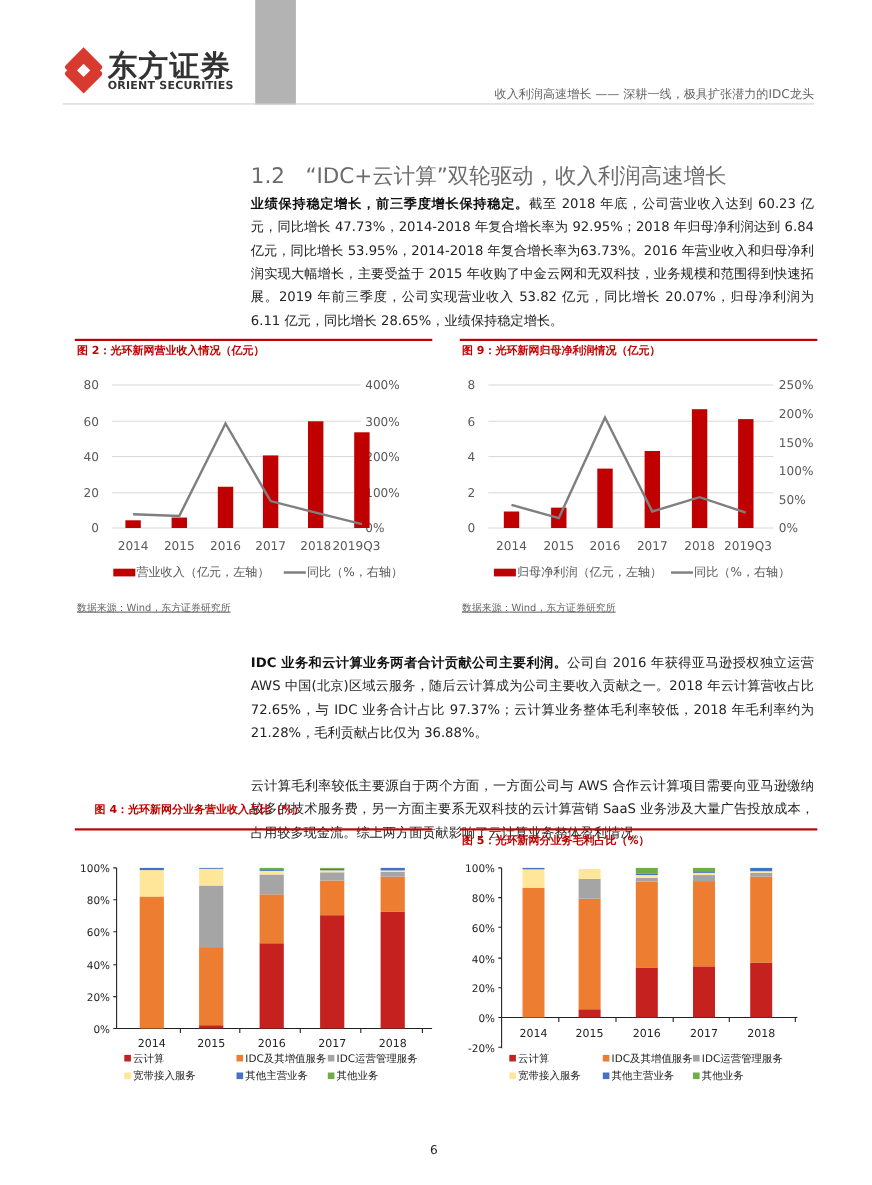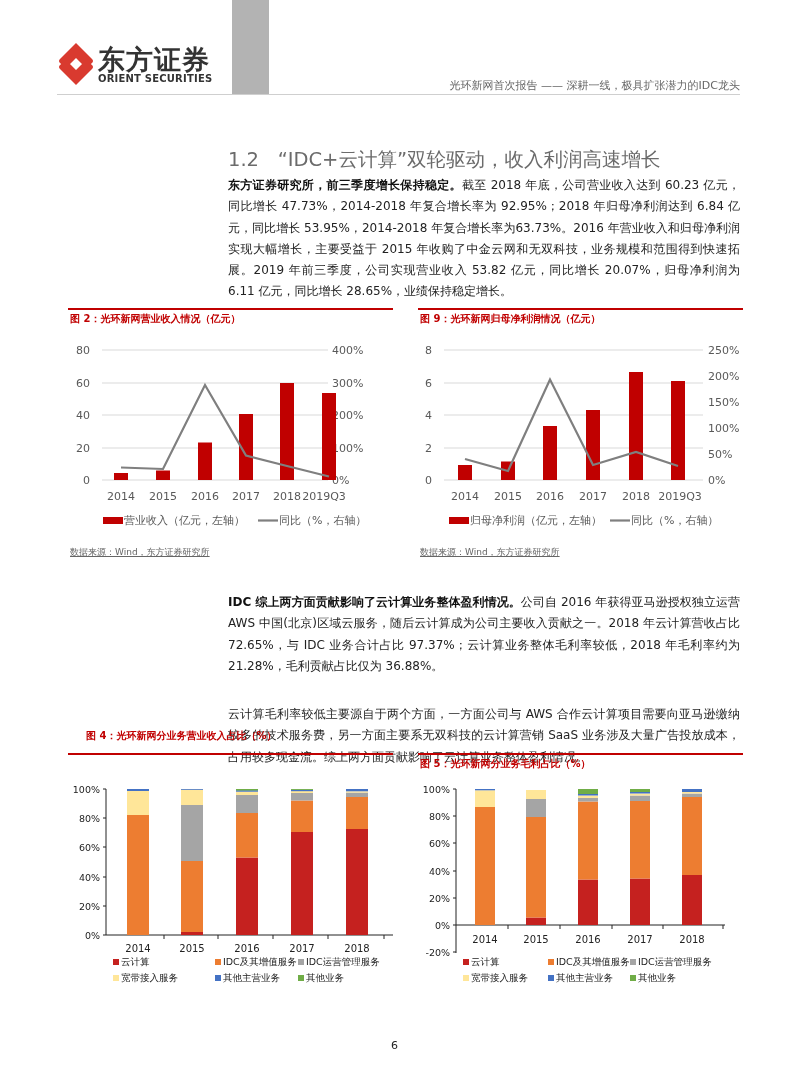--- a/index.html
+++ b/index.html
@@ -25,29 +25,29 @@
 
 <div class="abs graybar"></div>
 <div class="abs hline"></div>
 
 <svg class="abs" style="left:56px;top:41px;" width="40" height="46" viewBox="0 0 40 46">
   <path d="M20 2 L36 18 Q38 20 36 22 L30 27 L20 17 L10 27 L4 22 Q2 20 4 18 Z" fill="#d93a2f"></path>
   <path d="M20 44 L36 28 Q38 26 36 24 L30 19 L20 29 L10 19 L4 24 Q2 26 4 28 Z" fill="#d93a2f"></path>
 </svg>
 <div class="abs logo-zh">东方证券</div>
 <div class="abs logo-en">ORIENT SECURITIES</div>
-<div class="abs runhead">光环新网首次报告 —— 深耕一线，极具扩张潜力的IDC龙头</div>
+<div class="abs runhead">收入利润高速增长 —— 深耕一线，极具扩张潜力的IDC龙头</div>
 
 <div class="abs section-title">
   <span>1.2</span>&nbsp;&nbsp;
   <span>“IDC+云计算”双轮驱动，收入利润高速增长</span>
 </div>
 
 <div class="abs para" style="top:175px;">
-  <b>东方证券研究所，前三季度增长保持稳定。</b><span>截至 2018 年底，公司营业收入达到 60.23 亿元，同比增长 47.73%，2014-2018 年复合增长率为 92.95%；2018 年归母净利润达到 6.84 亿元，同比增长 53.95%，2014-2018 年复合增长率为63.73%。2016 年营业收入和归母净利润实现大幅增长，主要受益于 2015 年收购了中金云网和无双科技，业务规模和范围得到快速拓展。2019 年前三季度，公司实现营业收入 53.82 亿元，同比增长 20.07%，归母净利润为 6.11 亿元，同比增长 28.65%，业绩保持稳定增长。</span>
+  <b>业绩保持稳定增长，前三季度增长保持稳定。</b><span>截至 2018 年底，公司营业收入达到 60.23 亿元，同比增长 47.73%，2014-2018 年复合增长率为 92.95%；2018 年归母净利润达到 6.84 亿元，同比增长 53.95%，2014-2018 年复合增长率为63.73%。2016 年营业收入和归母净利润实现大幅增长，主要受益于 2015 年收购了中金云网和无双科技，业务规模和范围得到快速拓展。2019 年前三季度，公司实现营业收入 53.82 亿元，同比增长 20.07%，归母净利润为 6.11 亿元，同比增长 28.65%，业绩保持稳定增长。</span>
 </div>
 
 <div class="abs fig-rule" style="left:68px;top:308px;width:325px;"></div>
 <div class="abs fig-title" style="left:70px;top:312px;">图 2：光环新网营业收入情况（亿元）</div>
 <svg class="abs" style="left:68px;top:335px;" width="325" height="195">
   <g font-size="11" fill="#595959">
     <text x="22" y="19" text-anchor="end">80</text>
     <text x="22" y="52" text-anchor="end">60</text>
     <text x="22" y="84" text-anchor="end">40</text>
     <text x="22" y="117" text-anchor="end">20</text>
@@ -130,21 +130,21 @@
     <text x="262" y="165">2019Q3</text>
   </g>
   <rect x="31" y="182" width="20" height="7" fill="#c00000"></rect>
   <text x="52" y="189" font-size="11" fill="#595959">归母净利润（亿元，左轴）</text>
   <line x1="192" y1="185.5" x2="212" y2="185.5" stroke="#7f7f7f" stroke-width="2.2"></line>
   <text x="213" y="189" font-size="11" fill="#595959">同比（%，右轴）</text>
 </svg>
 <div class="abs src" style="left:420px;top:546px;">数据来源：Wind，东方证券研究所</div>
 
 <div class="abs para" style="top:592px;">
-  <b>IDC 综上两方面贡献影响了云计算业务整体盈利情况。</b><span>公司自 2016 年获得亚马逊授权独立运营 AWS 中国(北京)区域云服务，随后云计算成为公司主要收入贡献之一。2018 年云计算营收占比 72.65%，与 IDC 业务合计占比 97.37%；云计算业务整体毛利率较低，2018 年毛利率约为 21.28%，毛利贡献占比仅为 36.88%。</span>
+  <b>IDC 业务和云计算业务两者合计贡献公司主要利润。</b><span>公司自 2016 年获得亚马逊授权独立运营 AWS 中国(北京)区域云服务，随后云计算成为公司主要收入贡献之一。2018 年云计算营收占比 72.65%，与 IDC 业务合计占比 97.37%；云计算业务整体毛利率较低，2018 年毛利率约为 21.28%，毛利贡献占比仅为 36.88%。</span>
 </div>
 <div class="abs para" style="top:683px;margin-top:21px;">
   <span>云计算毛利率较低主要源自于两个方面，一方面公司与 AWS 合作云计算项目需要向亚马逊缴纳较多的技术服务费，另一方面主要系无双科技的云计算营销 SaaS 业务涉及大量广告投放成本，占用较多现金流。综上两方面贡献影响了云计算业务整体盈利情况。</span>
 </div>
 
 <div class="abs fig-rule" style="left:68px;top:753px;width:325px;"></div>
 <div class="abs fig-title" style="left:70px;top:729px;padding-left:16px;">图 4：光环新网分业务营业收入占比（%）</div>
 <svg class="abs" style="left:68px;top:782px;" width="325" height="205">
   <g font-size="9.5" fill="#222" text-anchor="end">
     <text x="32" y="11">100%</text>

